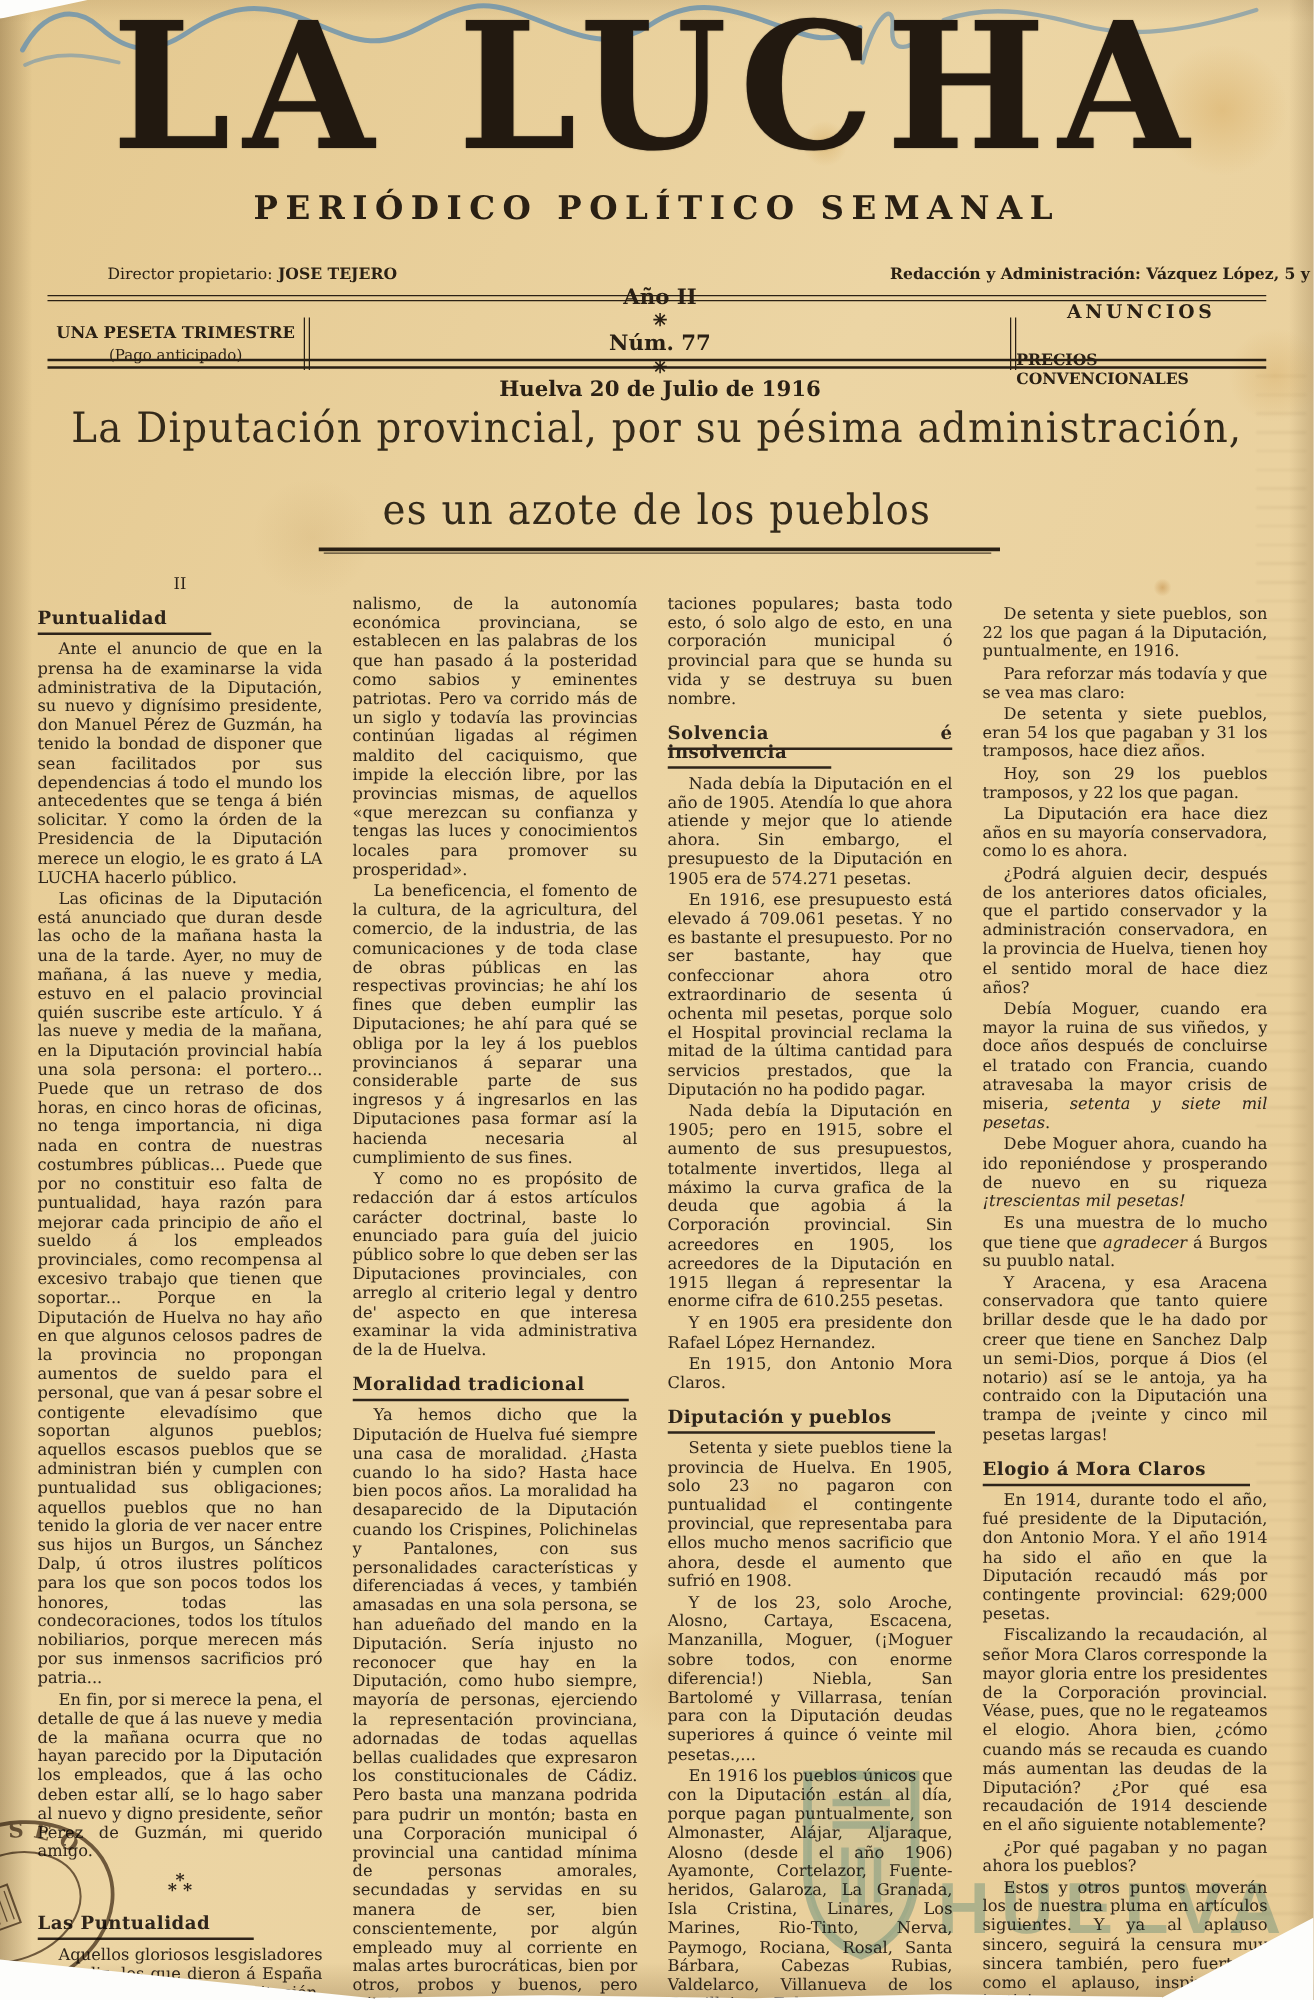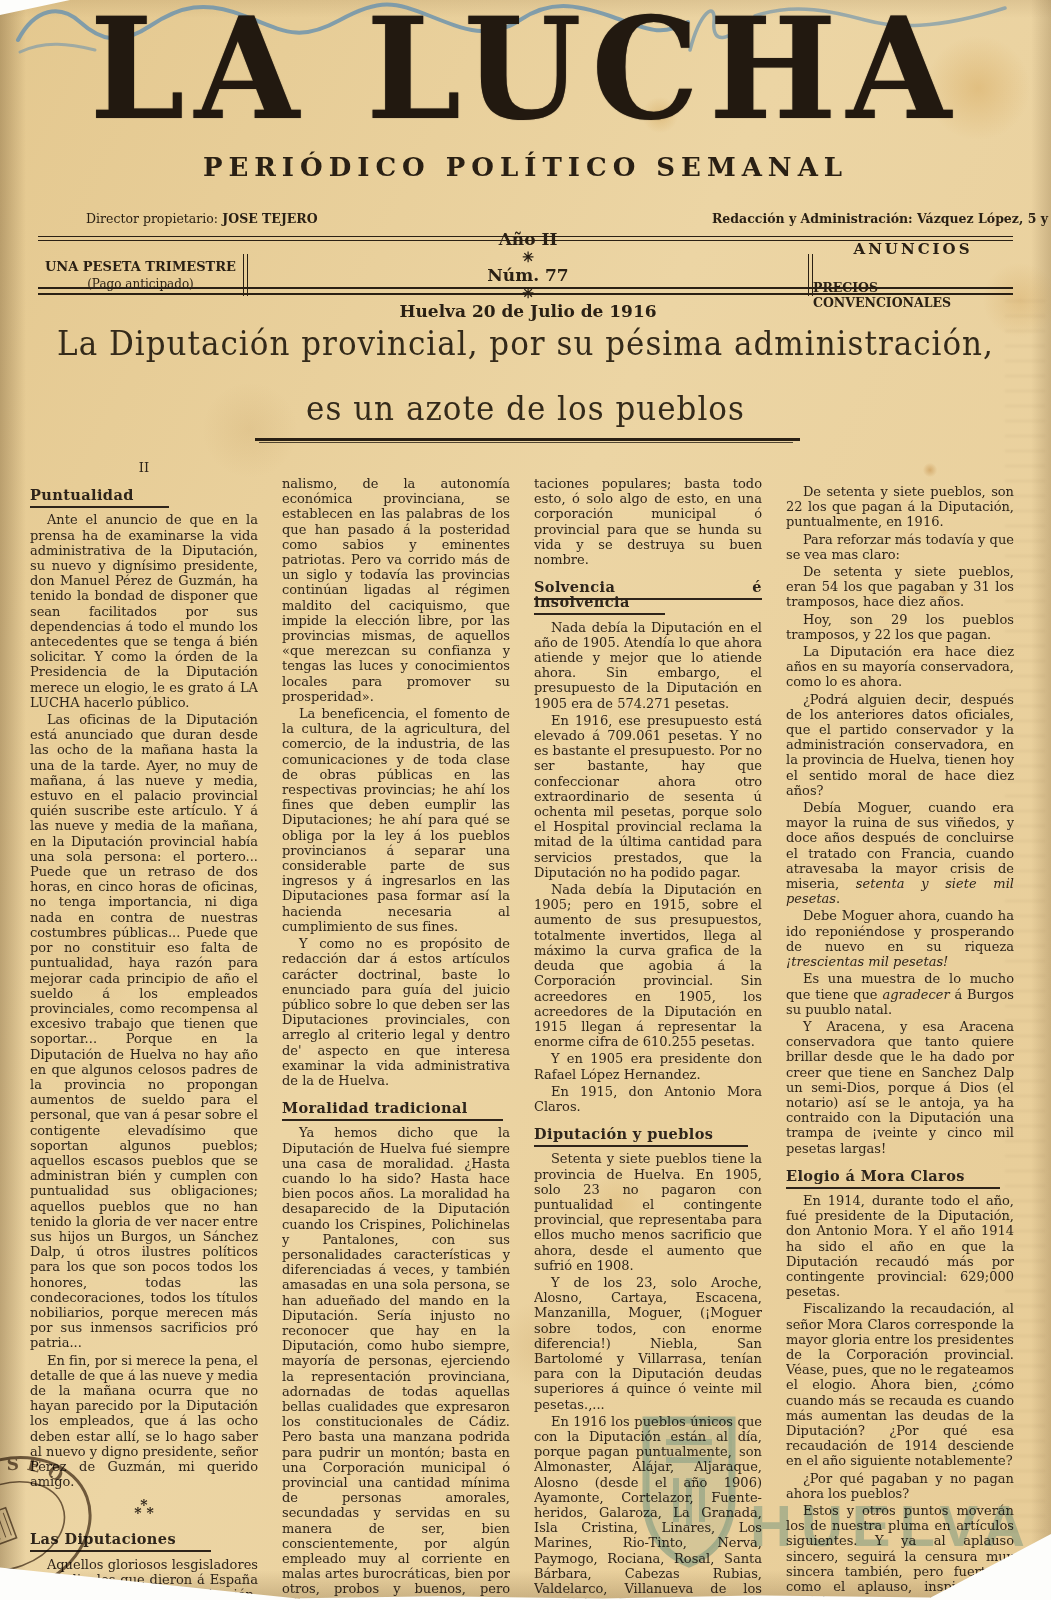--- a/index.html
+++ b/index.html
@@ -146,21 +146,21 @@
       <div class="col col1">
         <div class="kicker">II</div>
         <h3 class="heading"><span>Puntualidad</span></h3>
         <p class="para">Ante el anuncio de que en la prensa ha de examinarse la vida administrativa de la Diputación, su nuevo y dignísimo presidente, don Manuel Pérez de Guzmán, ha tenido la bondad de disponer que sean facilitados por sus dependencias á todo el mundo los antecedentes que se tenga á bién solicitar. Y como la órden de la Presidencia de la Diputación merece un elogio, le es grato á LA LUCHA hacerlo público.</p>
         <p class="para">Las oficinas de la Diputación está anunciado que duran desde las ocho de la mañana hasta la una de la tarde. Ayer, no muy de mañana, á las nueve y media, estuvo en el palacio provincial quién suscribe este artículo. Y á las nueve y media de la mañana, en la Diputación provincial había una sola persona: el portero... Puede que un retraso de dos horas, en cinco horas de oficinas, no tenga importancia, ni diga nada en contra de nuestras costumbres públicas... Puede que por no constituir eso falta de puntualidad, haya razón para mejorar cada principio de año el sueldo á los empleados provinciales, como recompensa al excesivo trabajo que tienen que soportar... Porque en la Diputación de Huelva no hay año en que algunos celosos padres de la provincia no propongan aumentos de sueldo para el personal, que van á pesar sobre el contigente elevadísimo que soportan algunos pueblos; aquellos escasos pueblos que se administran bién y cumplen con puntualidad sus obligaciones; aquellos pueblos que no han tenido la gloria de ver nacer entre sus hijos un Burgos, un Sánchez Dalp, ú otros ilustres políticos para los que son pocos todos los honores, todas las condecoraciones, todos los títulos nobiliarios, porque merecen más por sus inmensos sacrificios pró patria...</p>
         <p class="para">En fin, por si merece la pena, el detalle de que á las nueve y media de la mañana ocurra que no hayan parecido por la Diputación los empleados, que á las ocho deben estar allí, se lo hago saber al nuevo y digno presidente, señor Perez de Guzmán, mi querido amigo.</p>
         <div class="asterism">
           <div>*</div>
           <div>* *</div>
         </div>
-        <h3 class="heading"><span>Las Diputaciones</span></h3>
+        <h3 class="heading"><span>Las Puntualidad</span></h3>
         <p class="para">Aquellos gloriosos lesgisladores de Cadiz, los que dieron á España su primera Constitución, establecieron que el gobierno económico de las provincias «debía estar confiado á Cuerpos inmediatamente interesados en la mejora y adelantamiento de sus pueblos; á Cuerpos que, formados periódicamente por la elección libre de las mismas provincias, tengan, además de su confianza, las luces y conocimientos locales que sean necesarios para promover su prosperidad».</p>
       </div>
       <div class="col col2">
         <p class="para noind">nalismo, de la autonomía económica provinciana, se establecen en las palabras de los que han pasado á la posteridad como sabios y eminentes patriotas. Pero va corrido más de un siglo y todavía las provincias continúan ligadas al régimen maldito del caciquismo, que impide la elección libre, por las provincias mismas, de aquellos «que merezcan su confianza y tengas las luces y conocimientos locales para promover su prosperidad».</p>
         <p class="para">La beneficencia, el fomento de la cultura, de la agricultura, del comercio, de la industria, de las comunicaciones y de toda clase de obras públicas en las respectivas provincias; he ahí los fines que deben eumplir las Diputaciones; he ahí para qué se obliga por la ley á los pueblos provincianos á separar una considerable parte de sus ingresos y á ingresarlos en las Diputaciones pasa formar así la hacienda necesaria al cumplimiento de sus fines.</p>
         <p class="para">Y como no es propósito de redacción dar á estos artículos carácter doctrinal, baste lo enunciado para guía del juicio público sobre lo que deben ser las Diputaciones provinciales, con arreglo al criterio legal y dentro de' aspecto en que interesa examinar la vida administrativa de la de Huelva.</p>
         <h3 class="heading"><span>Moralidad tradicional</span></h3>
         <p class="para">Ya hemos dicho que la Diputación de Huelva fué siempre una casa de moralidad. ¿Hasta cuando lo ha sido? Hasta hace bien pocos años. La moralidad ha desaparecido de la Diputación cuando los Crispines, Polichinelas y Pantalones, con sus personalidades características y diferenciadas á veces, y también amasadas en una sola persona, se han adueñado del mando en la Diputación. Sería injusto no reconocer que hay en la Diputación, como hubo siempre, mayoría de personas, ejerciendo la representación provinciana, adornadas de todas aquellas bellas cualidades que expresaron los constitucionales de Cádiz. Pero basta una manzana podrida para pudrir un montón; basta en una Corporación municipal ó provincial una cantidad mínima de personas amorales, secundadas y servidas en su manera de ser, bien conscientemente, por algún empleado muy al corriente en malas artes burocráticas, bien por otros, probos y buenos, pero débiles para resistir presiones nocivas, ó no combatidos por la incuria que nace de la falta de vocación á mirar con más amor las cosas públicas que las personales, en la mayor</p>
       </div>
       <div class="col col3">

